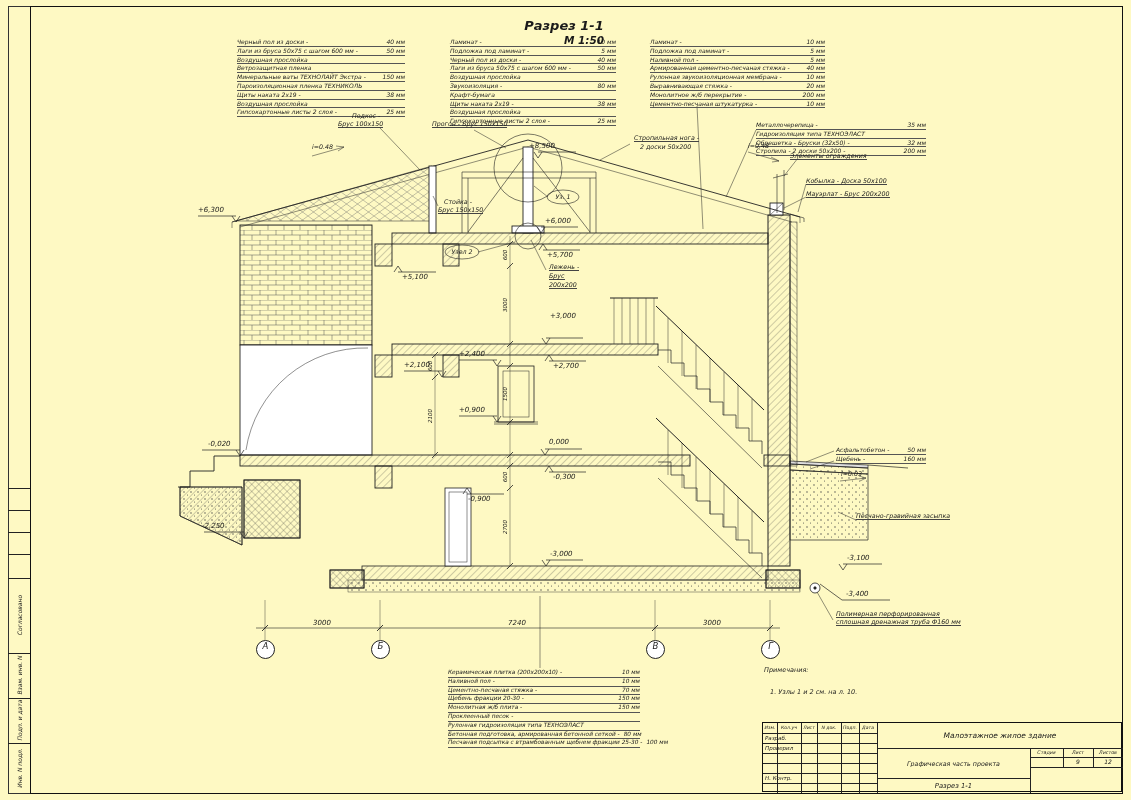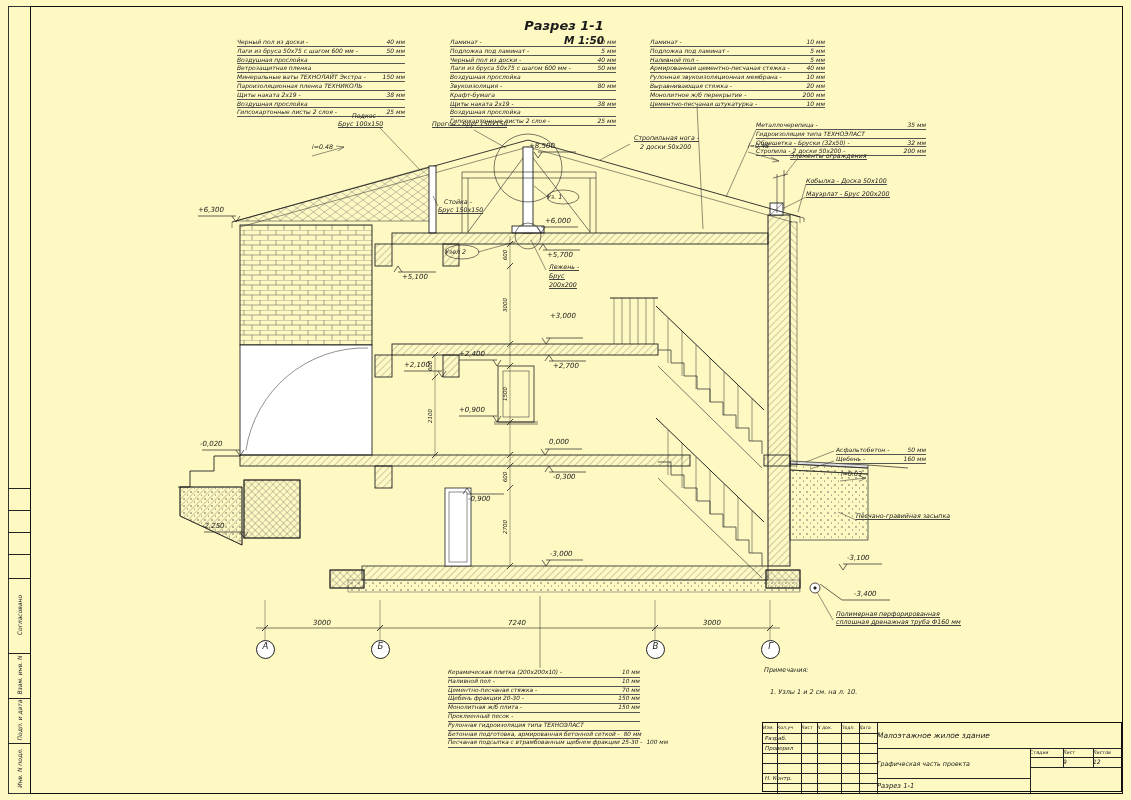--- a/index.html
+++ b/index.html
@@ -21,21 +21,21 @@
   .co{position:absolute;font:italic 6.3px "DejaVu Sans",sans-serif;white-space:nowrap;}
   .co.u{border-bottom:1px solid #444;}
   .lvl{position:absolute;font:italic 7px "DejaVu Sans",sans-serif;white-space:nowrap;}
   .dimh{position:absolute;font:italic 7px "DejaVu Sans",sans-serif;transform:translateX(-50%);}
   .dimv{position:absolute;font:italic 5.5px "DejaVu Sans",sans-serif;white-space:nowrap;
         transform:translate(-50%,-50%) rotate(-90deg);}
   .axis{position:absolute;width:17px;height:17px;border:1px solid #222;border-radius:50%;
         text-align:center;line-height:17px;font:italic 8.5px "DejaVu Sans",sans-serif;background:#fff;}
   .note{position:absolute;font:italic 6.5px "DejaVu Sans",sans-serif;white-space:nowrap;}
   .tbt{position:absolute;font:italic 5.5px "DejaVu Sans",sans-serif;white-space:nowrap;overflow:hidden;}
-  .ctr{}
+  .ctr{text-align:center;}
   svg{position:absolute;left:0;top:0;}
 </style>
 </head>
 <body>
 
 <div id="sheet">
 
   <div class="frame" style="left:8px;top:6px;width:1113px;height:786px;"></div>
   <div class="frame2" style="left:30px;top:6px;width:1091px;height:786px;"></div>
   <div class="hl" style="left:8px;top:488px;width:22px;"></div>
@@ -423,27 +423,27 @@
   <div class="lvl" style="left:198px;top:206px;">+6,300</div>
   <div class="lvl" style="left:545px;top:217px;">+6,000</div>
   <div class="lvl" style="left:547px;top:251px;">+5,700</div>
   <div class="lvl" style="left:402px;top:273px;">+5,100</div>
   <div class="lvl" style="left:550px;top:312px;">+3,000</div>
   <div class="lvl" style="left:553px;top:362px;">+2,700</div>
   <div class="lvl" style="left:459px;top:350px;">+2,400</div>
   <div class="lvl" style="left:404px;top:361px;">+2,100</div>
   <div class="lvl" style="left:459px;top:406px;">+0,900</div>
   <div class="lvl" style="left:549px;top:438px;">0,000</div>
-  <div class="lvl" style="left:200px;top:440px;text-align:center;">-0,020</div>
+  <div class="lvl" style="left:208px;top:440px;text-align:center;">-0,020</div>
   <div class="lvl" style="left:553px;top:473px;">-0,300</div>
   <div class="lvl" style="left:468px;top:495px;">-0,900</div>
   <div class="lvl" style="left:202px;top:522px;">-2,250</div>
   <div class="lvl" style="left:550px;top:550px;">-3,000</div>
   <div class="lvl" style="left:847px;top:554px;">-3,100</div>
-  <div class="lvl" style="left:846px;top:590px;margin-left:8px;">-3,400</div>
+  <div class="lvl" style="left:846px;top:590px;">-3,400</div>
 
   <div class="dimh" style="left:322px;top:619px;">3000</div>
   <div class="dimh" style="left:517px;top:619px;">7240</div>
   <div class="dimh" style="left:712px;top:619px;">3000</div>
   <div class="dimv" style="left:505px;top:255px;">600</div>
   <div class="dimv" style="left:505px;top:305px;">3000</div>
   <div class="dimv" style="left:430px;top:366px;">600</div>
   <div class="dimv" style="left:505px;top:394px;">1500</div>
   <div class="dimv" style="left:430px;top:416px;">2100</div>
   <div class="dimv" style="left:505px;top:477px;">600</div>

